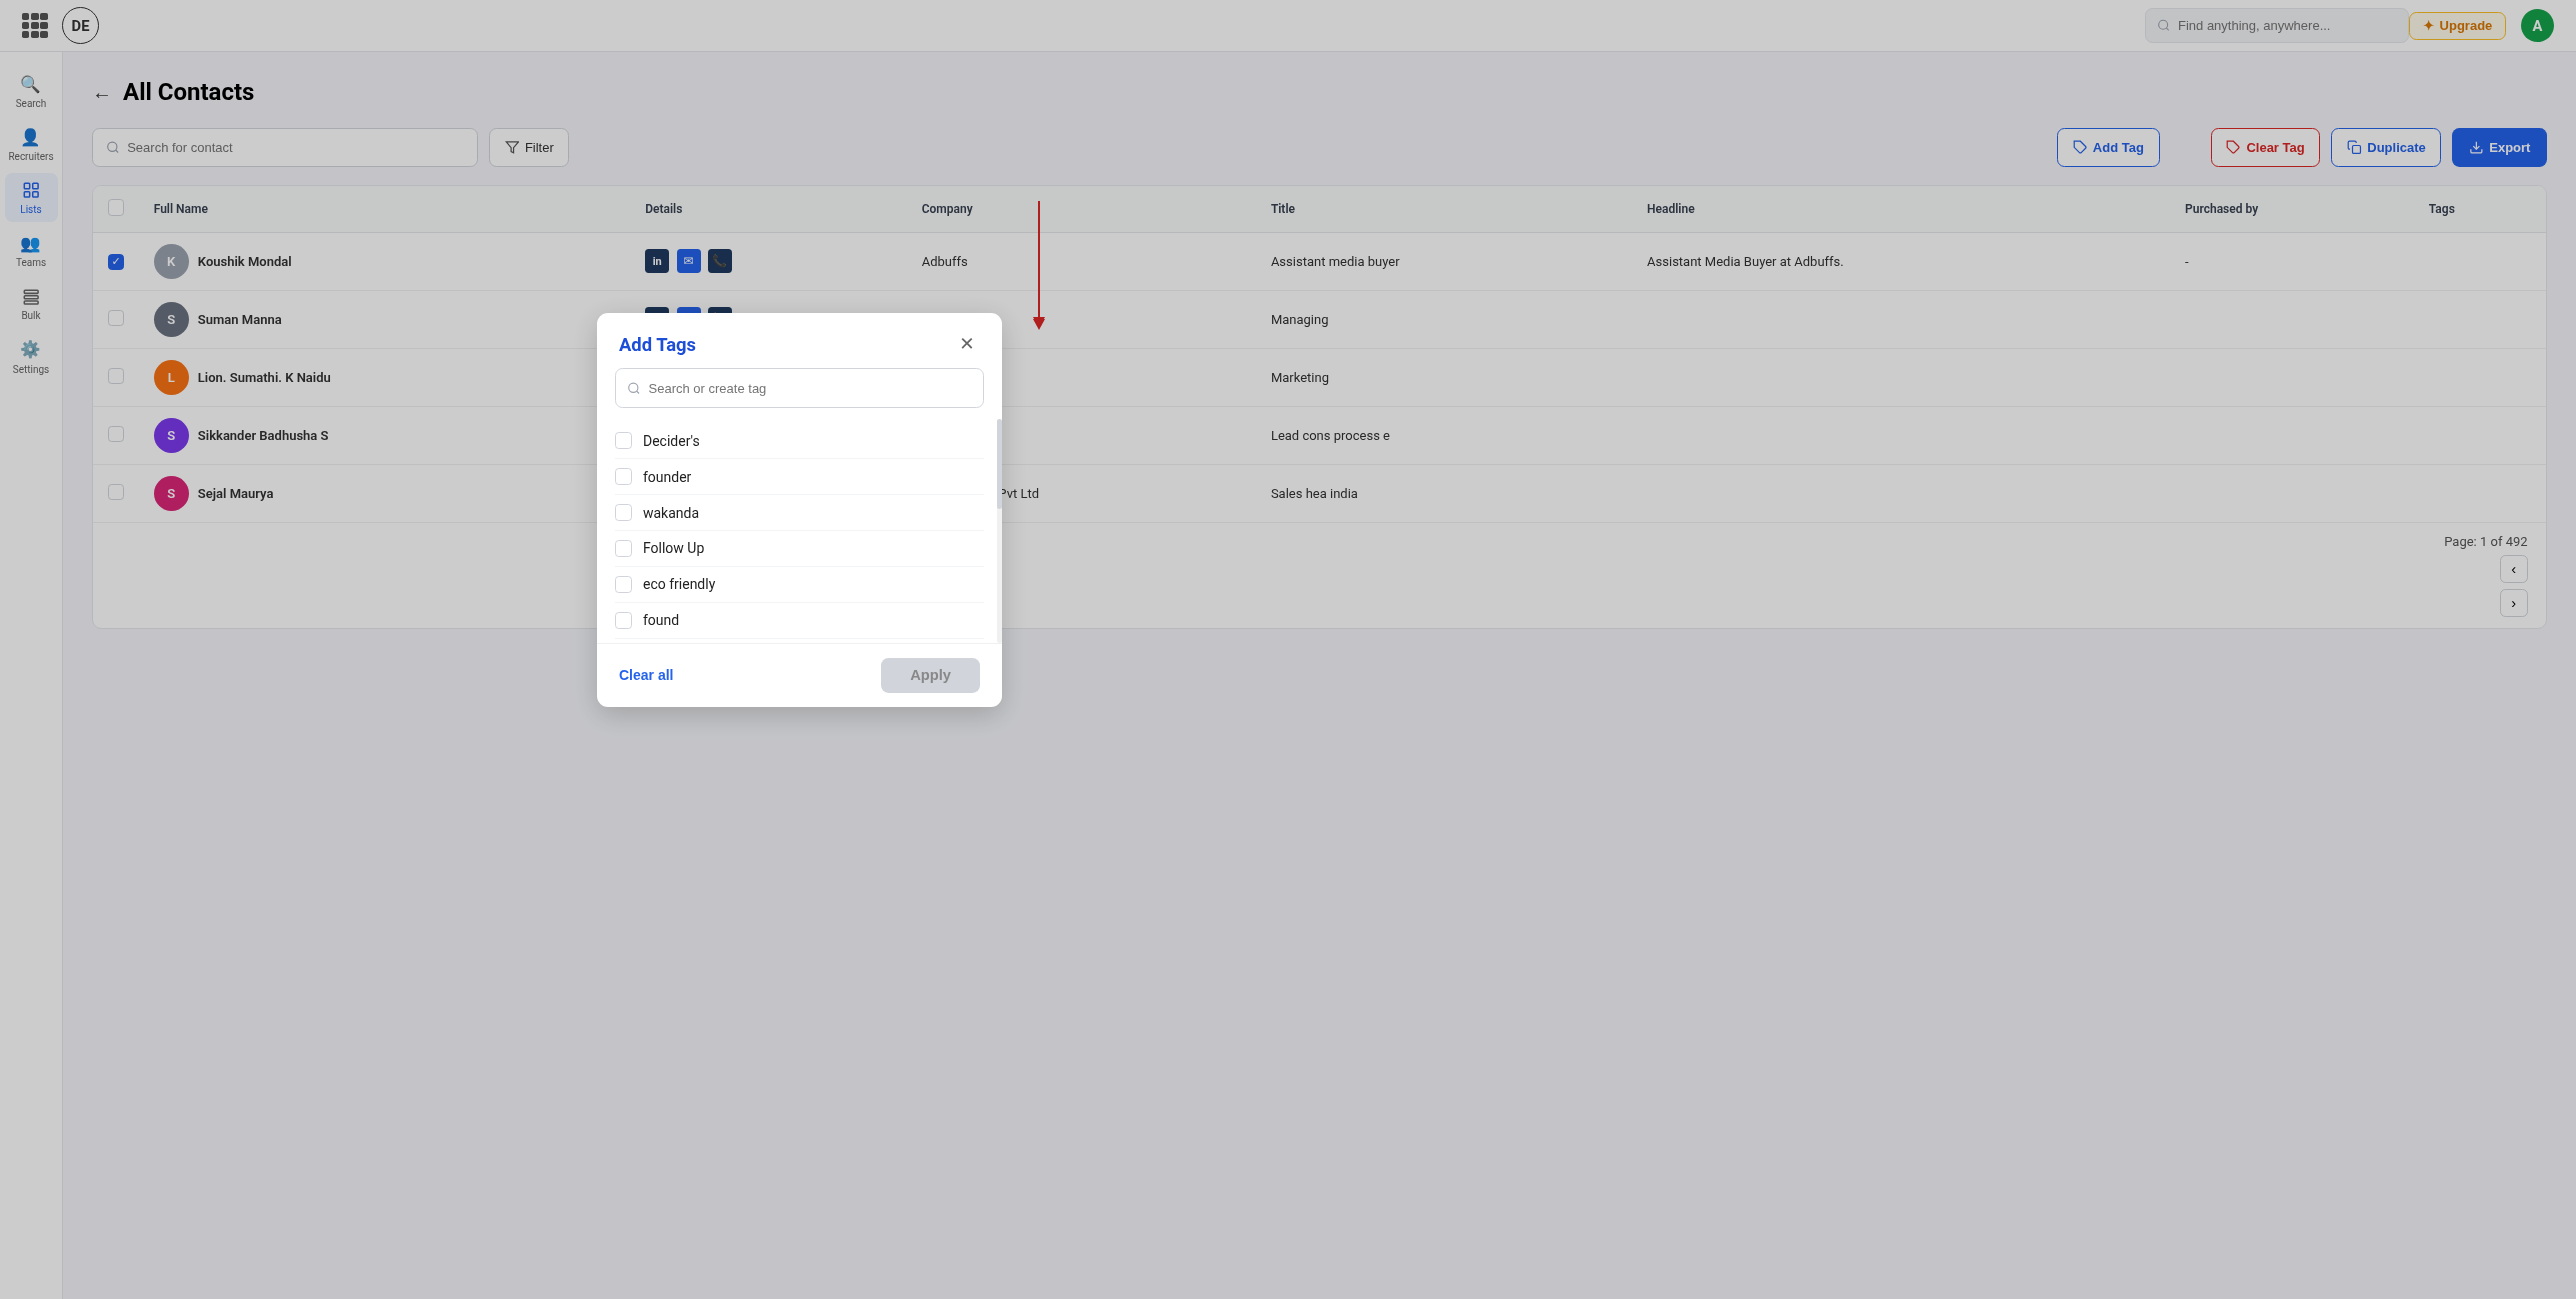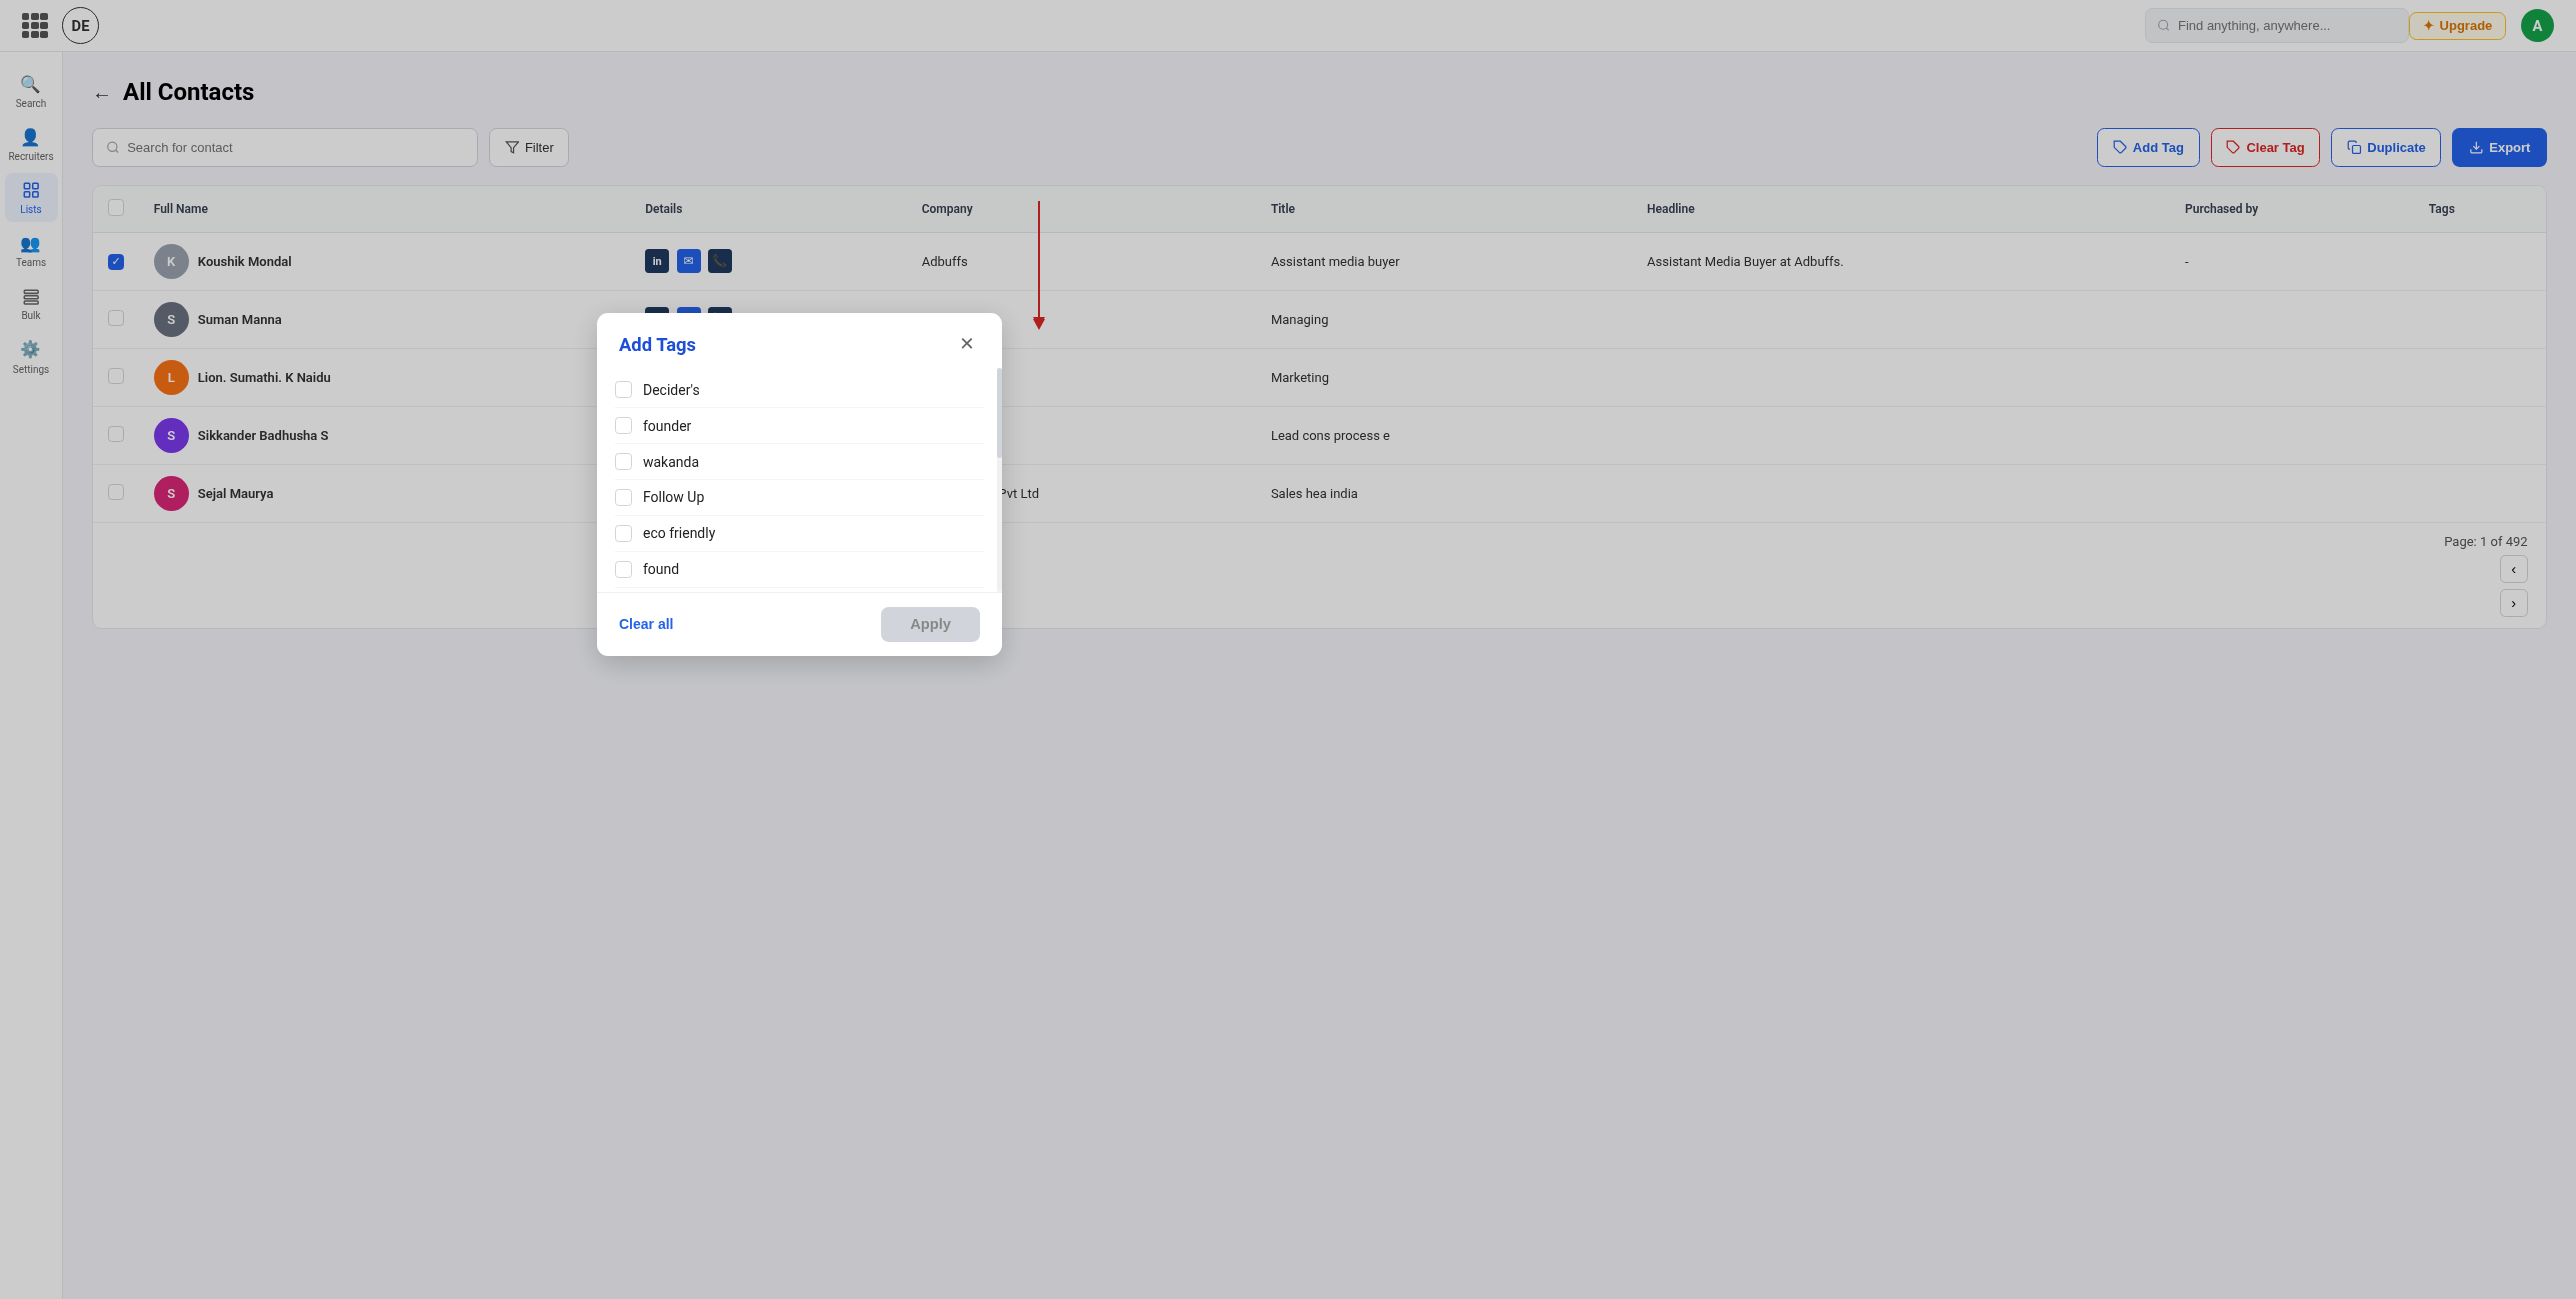--- a/index.html
+++ b/index.html
@@ -40,21 +40,21 @@
 
     .page-header { display: flex; align-items: center; gap: 11px; margin-bottom: 22px; }
     .back-btn { cursor: pointer; font-size: 20px; color: #333; background: none; border: none; }
     .page-title { font-size: 24px; font-weight: 700; color: #000000; }
 
     .toolbar { display: flex; align-items: center; gap: 11px; margin-bottom: 18.4px; }
     .search-contacts { display: flex; align-items: center; gap: 7.4px; background: #fff; border: 0.9px solid #d1d5db; border-radius: 7.4px; padding: 0 13px; height: 39px; width: 386px; }
     .search-contacts input { border: none; outline: none; font-size: 13px; color: #555; width: 100%; background: transparent; }
     .filter-btn { display: flex; align-items: center; gap: 5.5px; background: #fff; border: 0.9px solid #d1d5db; border-radius: 7.4px; padding: 0 14.7px; height: 39px; cursor: pointer; font-size: 13px; color: #333; font-weight: 500; }
     .toolbar-spacer { flex: 1; }
-    .tag-btn { display: flex; align-items: center; gap: 5.5px; border-radius: 7.4px; padding: 0 14.7px; height: 39px; cursor: pointer; font-size: 13px; font-weight: 600; border: 1.8px solid; }
+    .tag-btn { display: flex; align-items: center; gap: 5.5px; border-radius: 7.4px; padding: 0 14.7px; height: 39px; cursor: pointer; font-size: 13px; font-weight: 600; border: 1.8px solid; margin-left: 40px; }
     .add-tag-btn { border-color: #2563eb; color: #2563eb; background: #fff; }
     .clear-tag-btn { border-color: #dc2626; color: #dc2626; background: #fff; }
     .duplicate-btn { display: flex; align-items: center; gap: 5.5px; border-radius: 7.4px; padding: 0 14.7px; height: 39px; cursor: pointer; font-size: 13px; font-weight: 600; border: 1.8px solid #2563eb; color: #2563eb; background: #fff; }
     .export-btn { display: flex; align-items: center; gap: 5.5px; border-radius: 7.4px; padding: 0 16.6px; height: 39px; cursor: pointer; font-size: 13px; font-weight: 600; border: none; color: #fff; background: #2563eb; }
 
     
     .table-wrap { background: #fff; border-radius: 9.2px; border: 0.9px solid #e5e7eb; overflow: hidden; }
     table { width: 100%; border-collapse: collapse; }
     thead tr { background: #f9fafb; border-bottom: 1.8px solid #e5e7eb; }
     thead th { padding: 13px 14.7px; text-align: left; font-size: 12px; font-weight: 600; color: #374151; white-space: nowrap; }
@@ -397,20 +397,27 @@
     </div>
   </div>
 </main>
 
 <div class="modal-overlay" id="modal-overlay">
   <div class="modal">
     <div class="modal-header">
       <span class="modal-title">Add Tags</span>
       <button class="modal-close">✕</button>
     </div>
+    <div class="modal-search">
+      <svg width="14.7" height="14.7" fill="none" stroke="#9ca3af" stroke-width="2" viewBox="0 0 24 24">
+          <circle cx="11" cy="11" r="8"></circle>
+          <line x1="21" y1="21" x2="16.65" y2="16.65"></line>
+        </svg>
+      <input type="text" placeholder="Search or create tag" style="">
+    </div>
     <div class="tags-list" id="tags-list" style="position:relative;">
 
     <div class="tag-item">
       <input type="checkbox" class="tag-cb" style="">
       <span class="tag-label">Decider's</span>
     </div>
         <div class="tag-item">
       <input type="checkbox" class="tag-cb" style="">
       <span class="tag-label">founder</span>
     </div>

